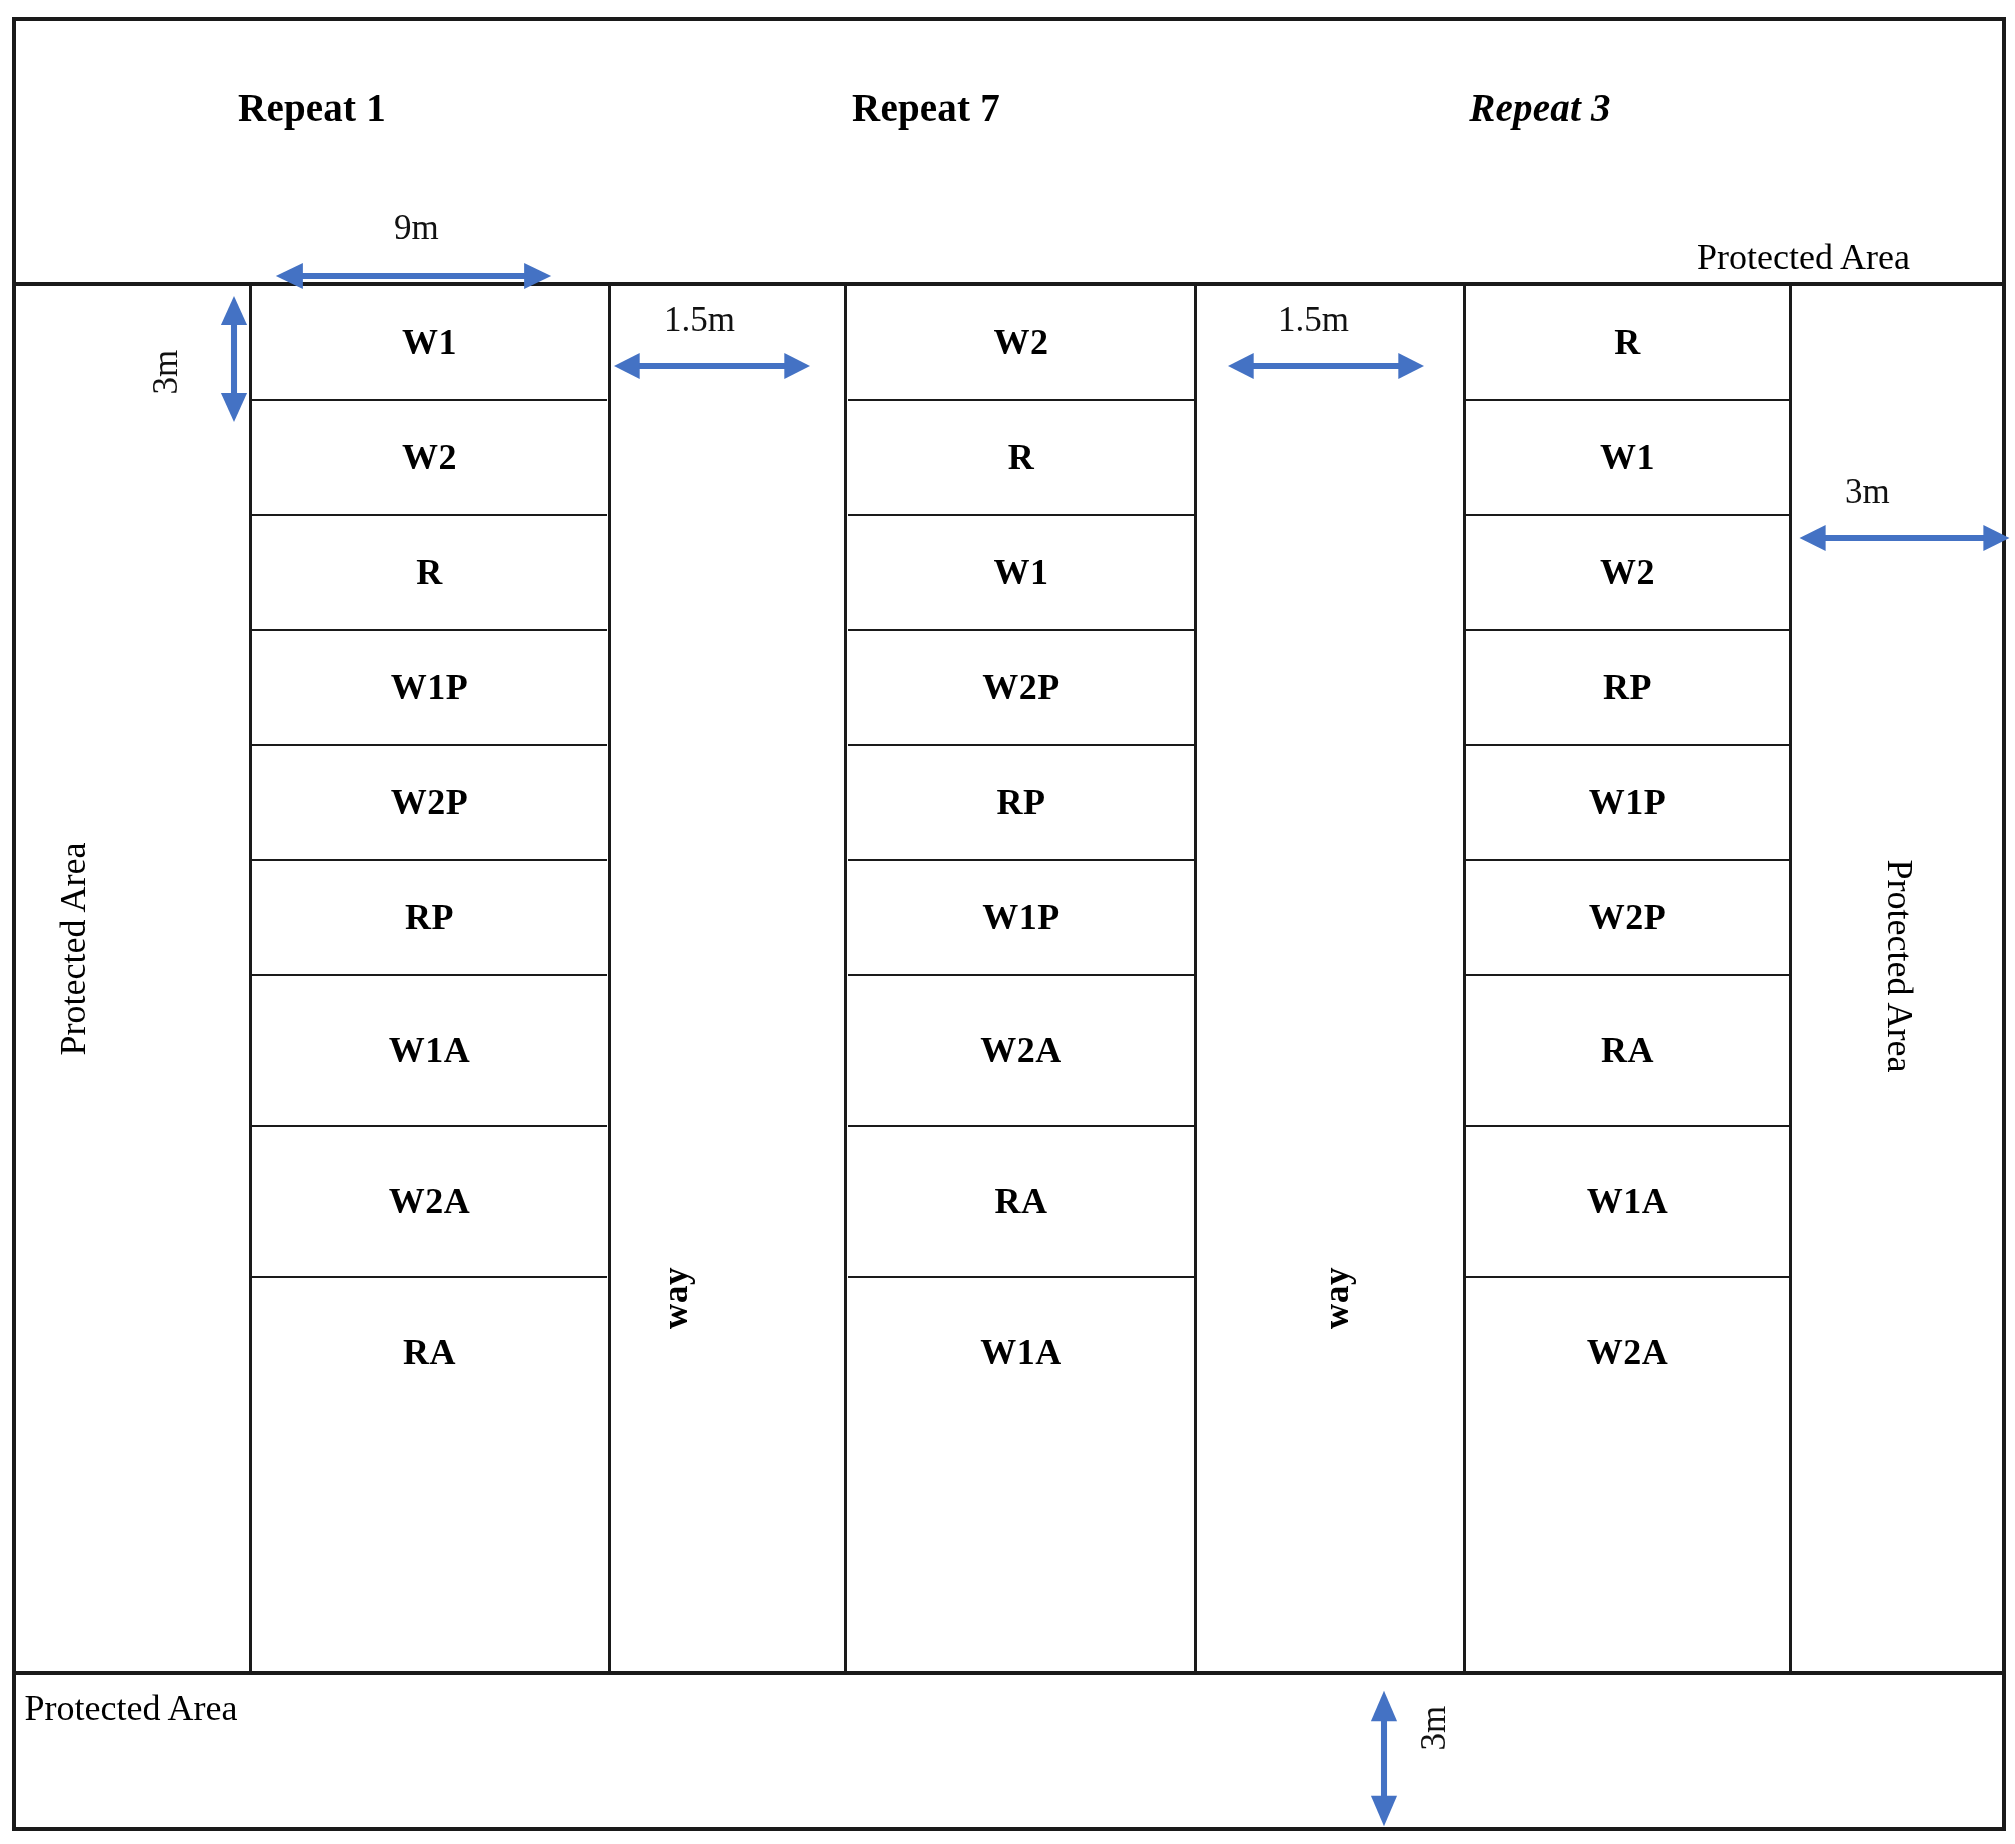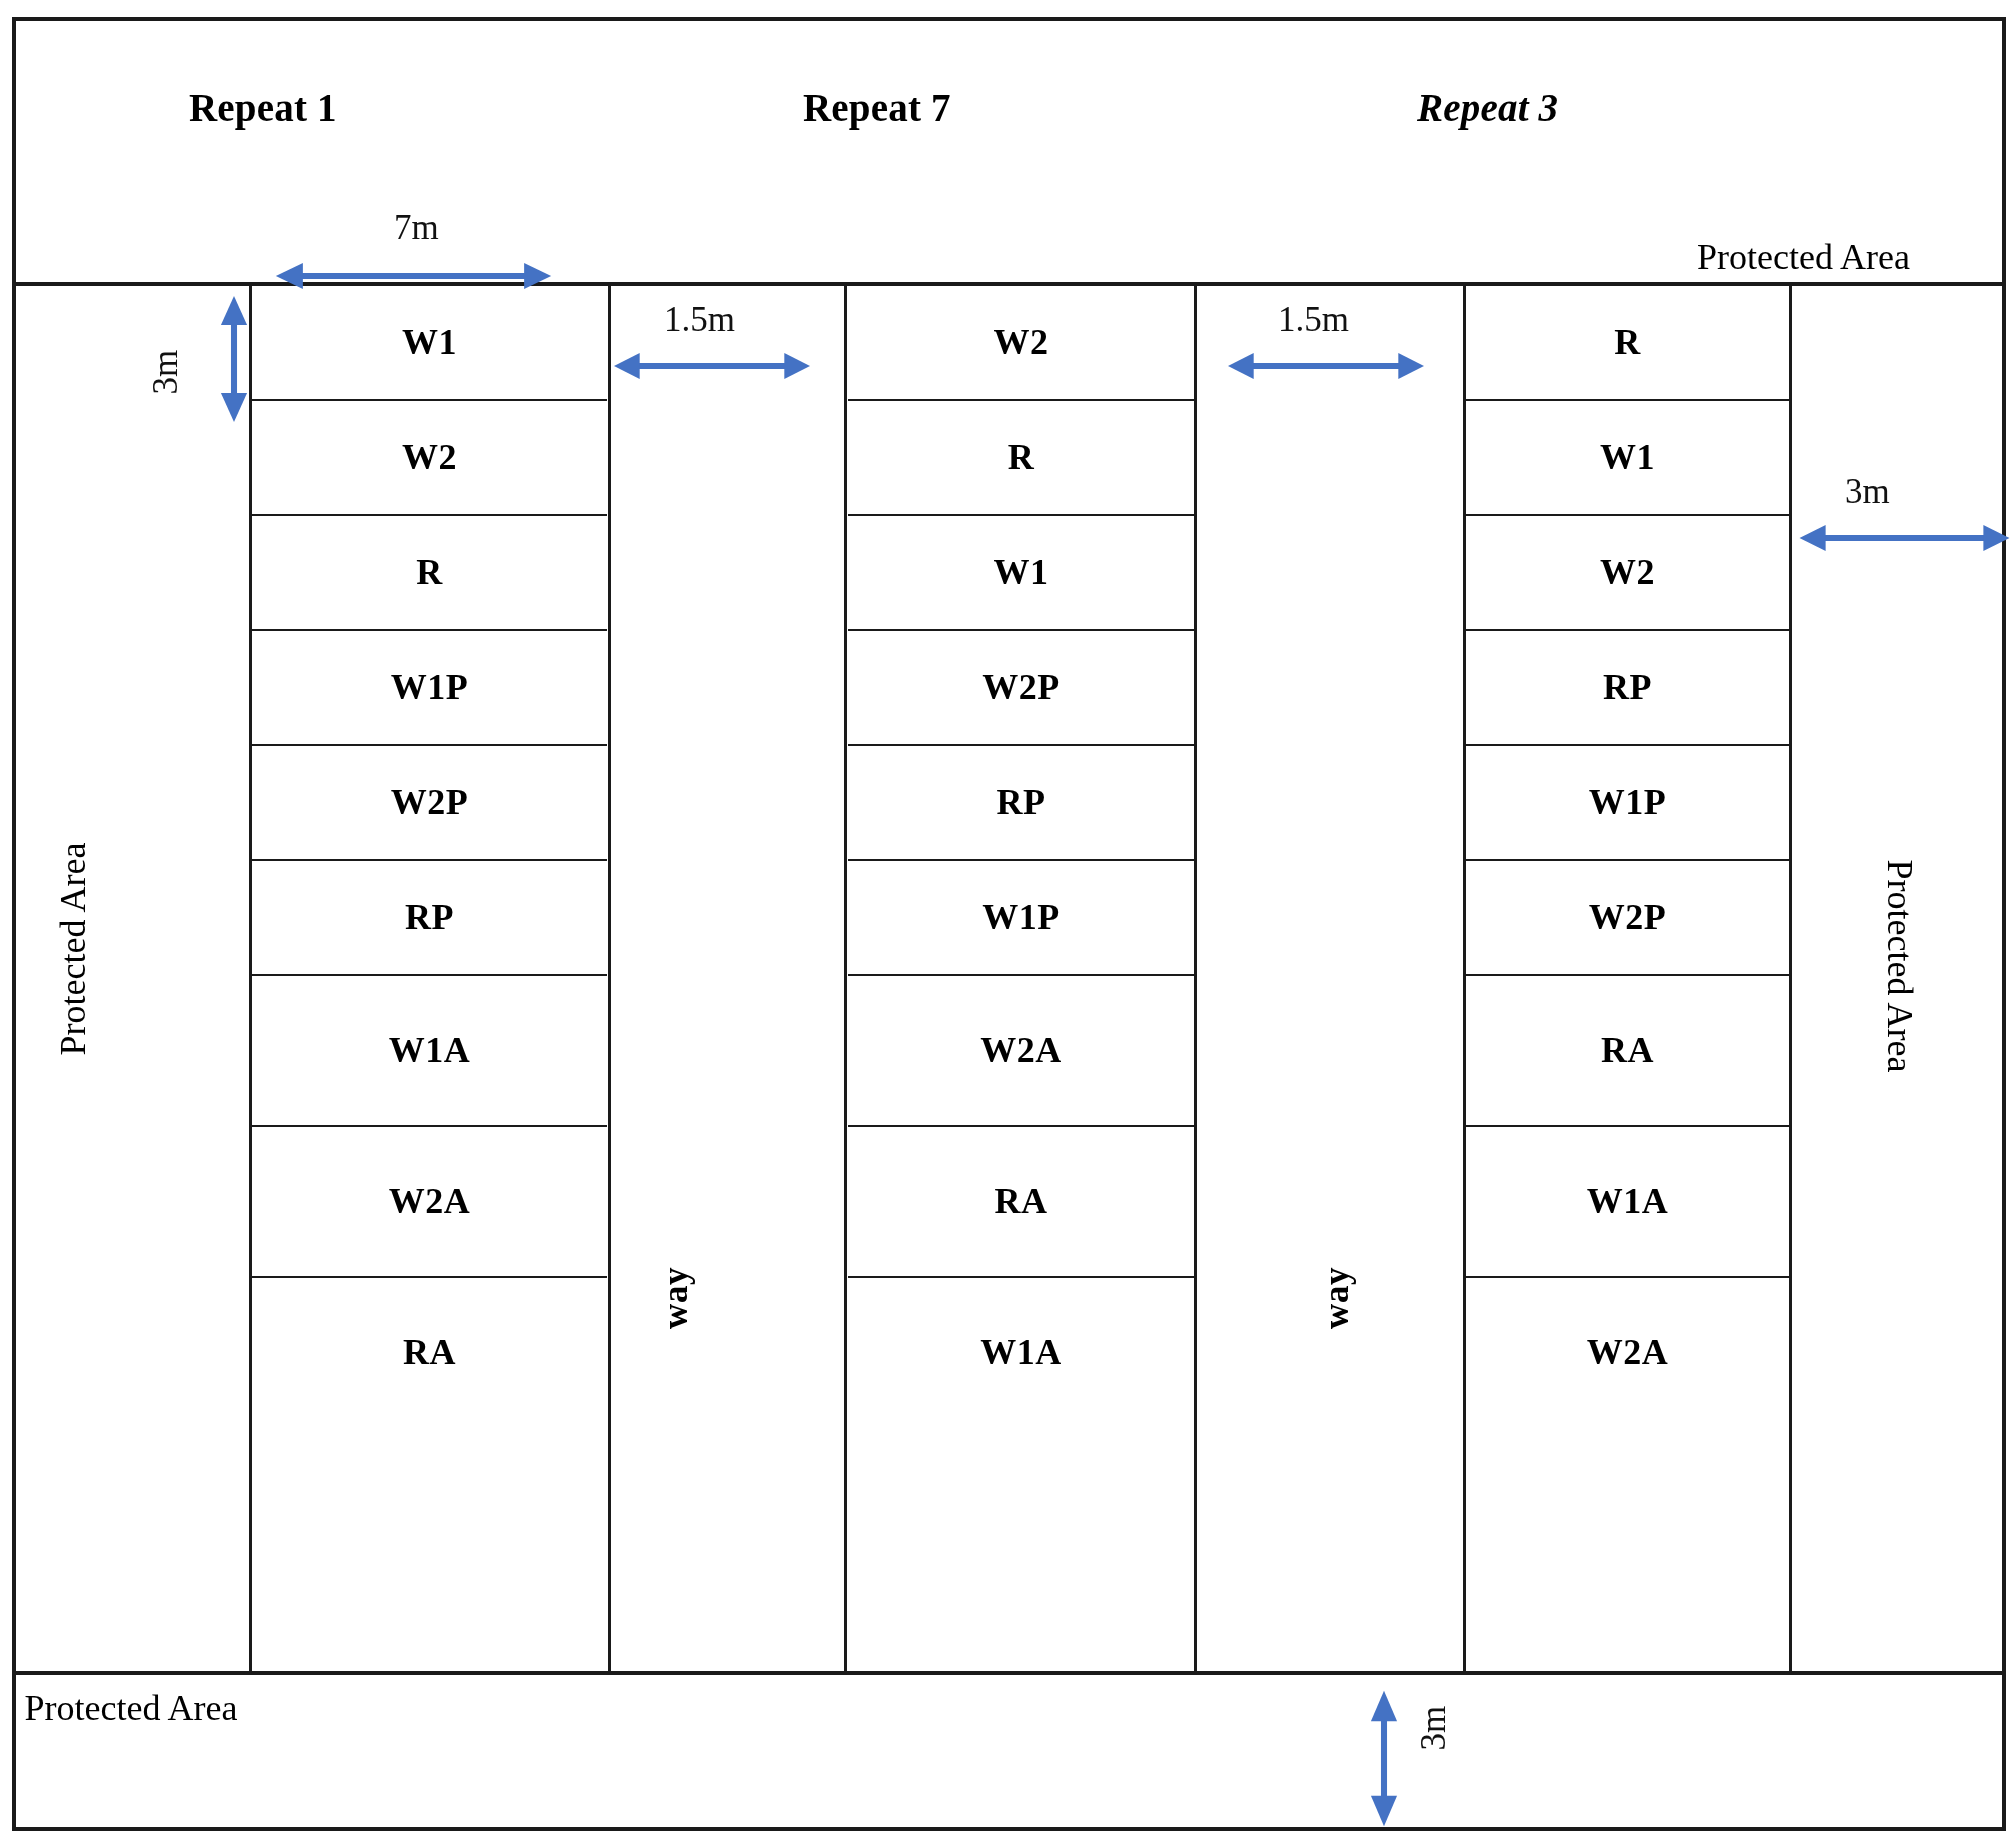--- a/index.html
+++ b/index.html
@@ -47,21 +47,21 @@
     width:3.3px;
     background:#1a1a1a;
   }
 
   
   .repeat-title{
     position:absolute;
     top:85px;
     font-size:39px;
     font-weight:bold;
-    text-align:left;
+    text-align:center;
     white-space:nowrap;
     letter-spacing:0.2px;
   }
 
   
   .plot-col{
     position:absolute;
     top:286px;
     height:1141px;
     display:flex;
@@ -189,21 +189,21 @@
     <div class="plot-cell">W1P</div>
     <div class="plot-cell">W2P</div>
     <div class="plot-cell tall">RA</div>
     <div class="plot-cell tall">W1A</div>
     <div class="plot-cell tall">W2A</div>
   </div>
 
   <div class="way-label" style="left:591px; top:1278px; width:170px; text-align:center;">way</div>
   <div class="way-label" style="left:1252px; top:1278px; width:170px; text-align:center;">way</div>
 
-  <div class="dim-label" style="left:394px; top:208px;">7m</div>
+  <div class="dim-label" style="left:394px; top:208px;">9m</div>
   <div class="dim-arrow" style="left:274px; top:262px;">
     <svg width="279" height="28" viewBox="0 0 590 60">
       <line x1="45" y1="30" x2="545" y2="30" stroke="#4472C4" stroke-width="13"></line>
       <polygon points="0,30 58,2 58,58" fill="#4472C4"></polygon>
       <polygon points="590,30 532,2 532,58" fill="#4472C4"></polygon>
     </svg>
   </div>
 
   <div class="dim-label rot" style="left:109px; top:352px; width:113px; text-align:center;">3m</div>
   <div class="dim-arrow" style="left:220px; top:295px;">

